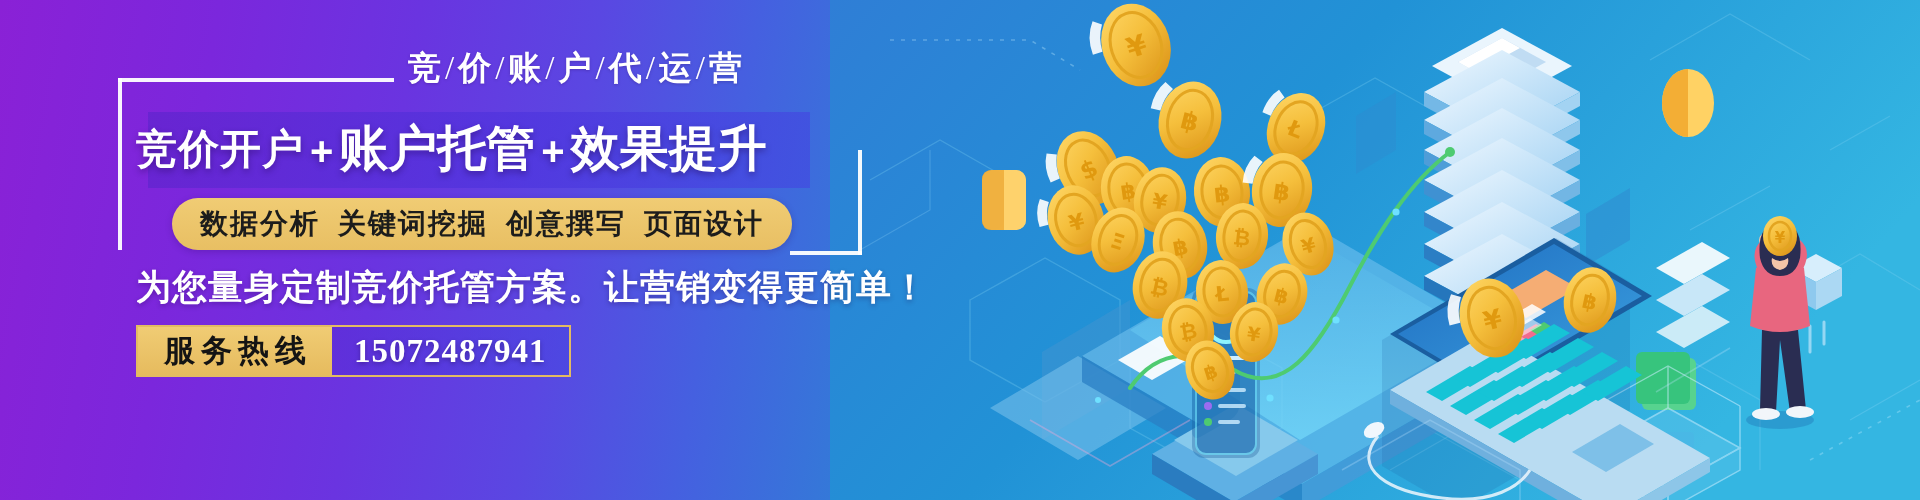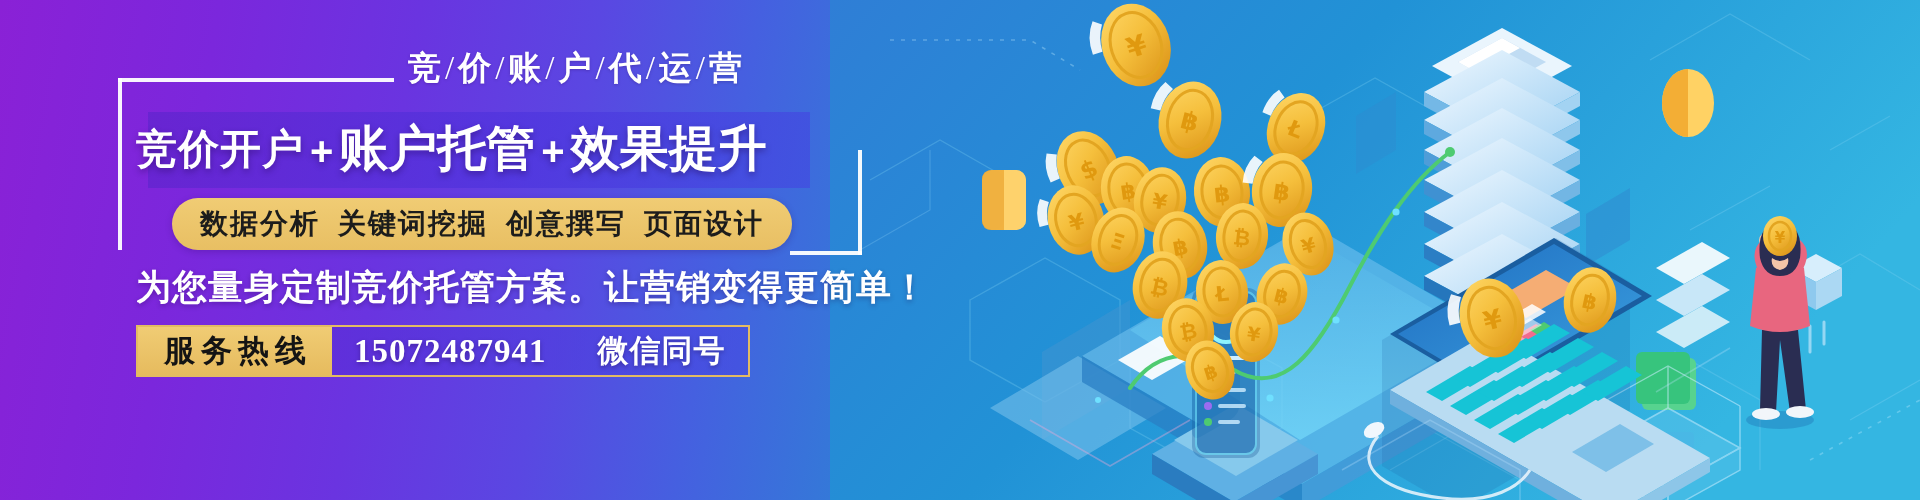--- a/index.html
+++ b/index.html
@@ -622,18 +622,17 @@
         <span>数据分析</span><span class="gap"></span><span>关键词挖掘</span><span class="gap"></span><span>创意撰写</span><span class="gap"></span><span>页面设计</span>
       </div>
     </div>
 
     <div class="subcopy">为您量身定制竞价托管方案。让营销变得更简单！</div>
 
     <div class="hotline">
       <div class="label">服务热线</div>
       <div class="number">
         <span>15072487941</span>
-        <span class="cn">微信同号</span>
       </div>
     </div>
 
   </div>
 </div>
 
 </body></html>

